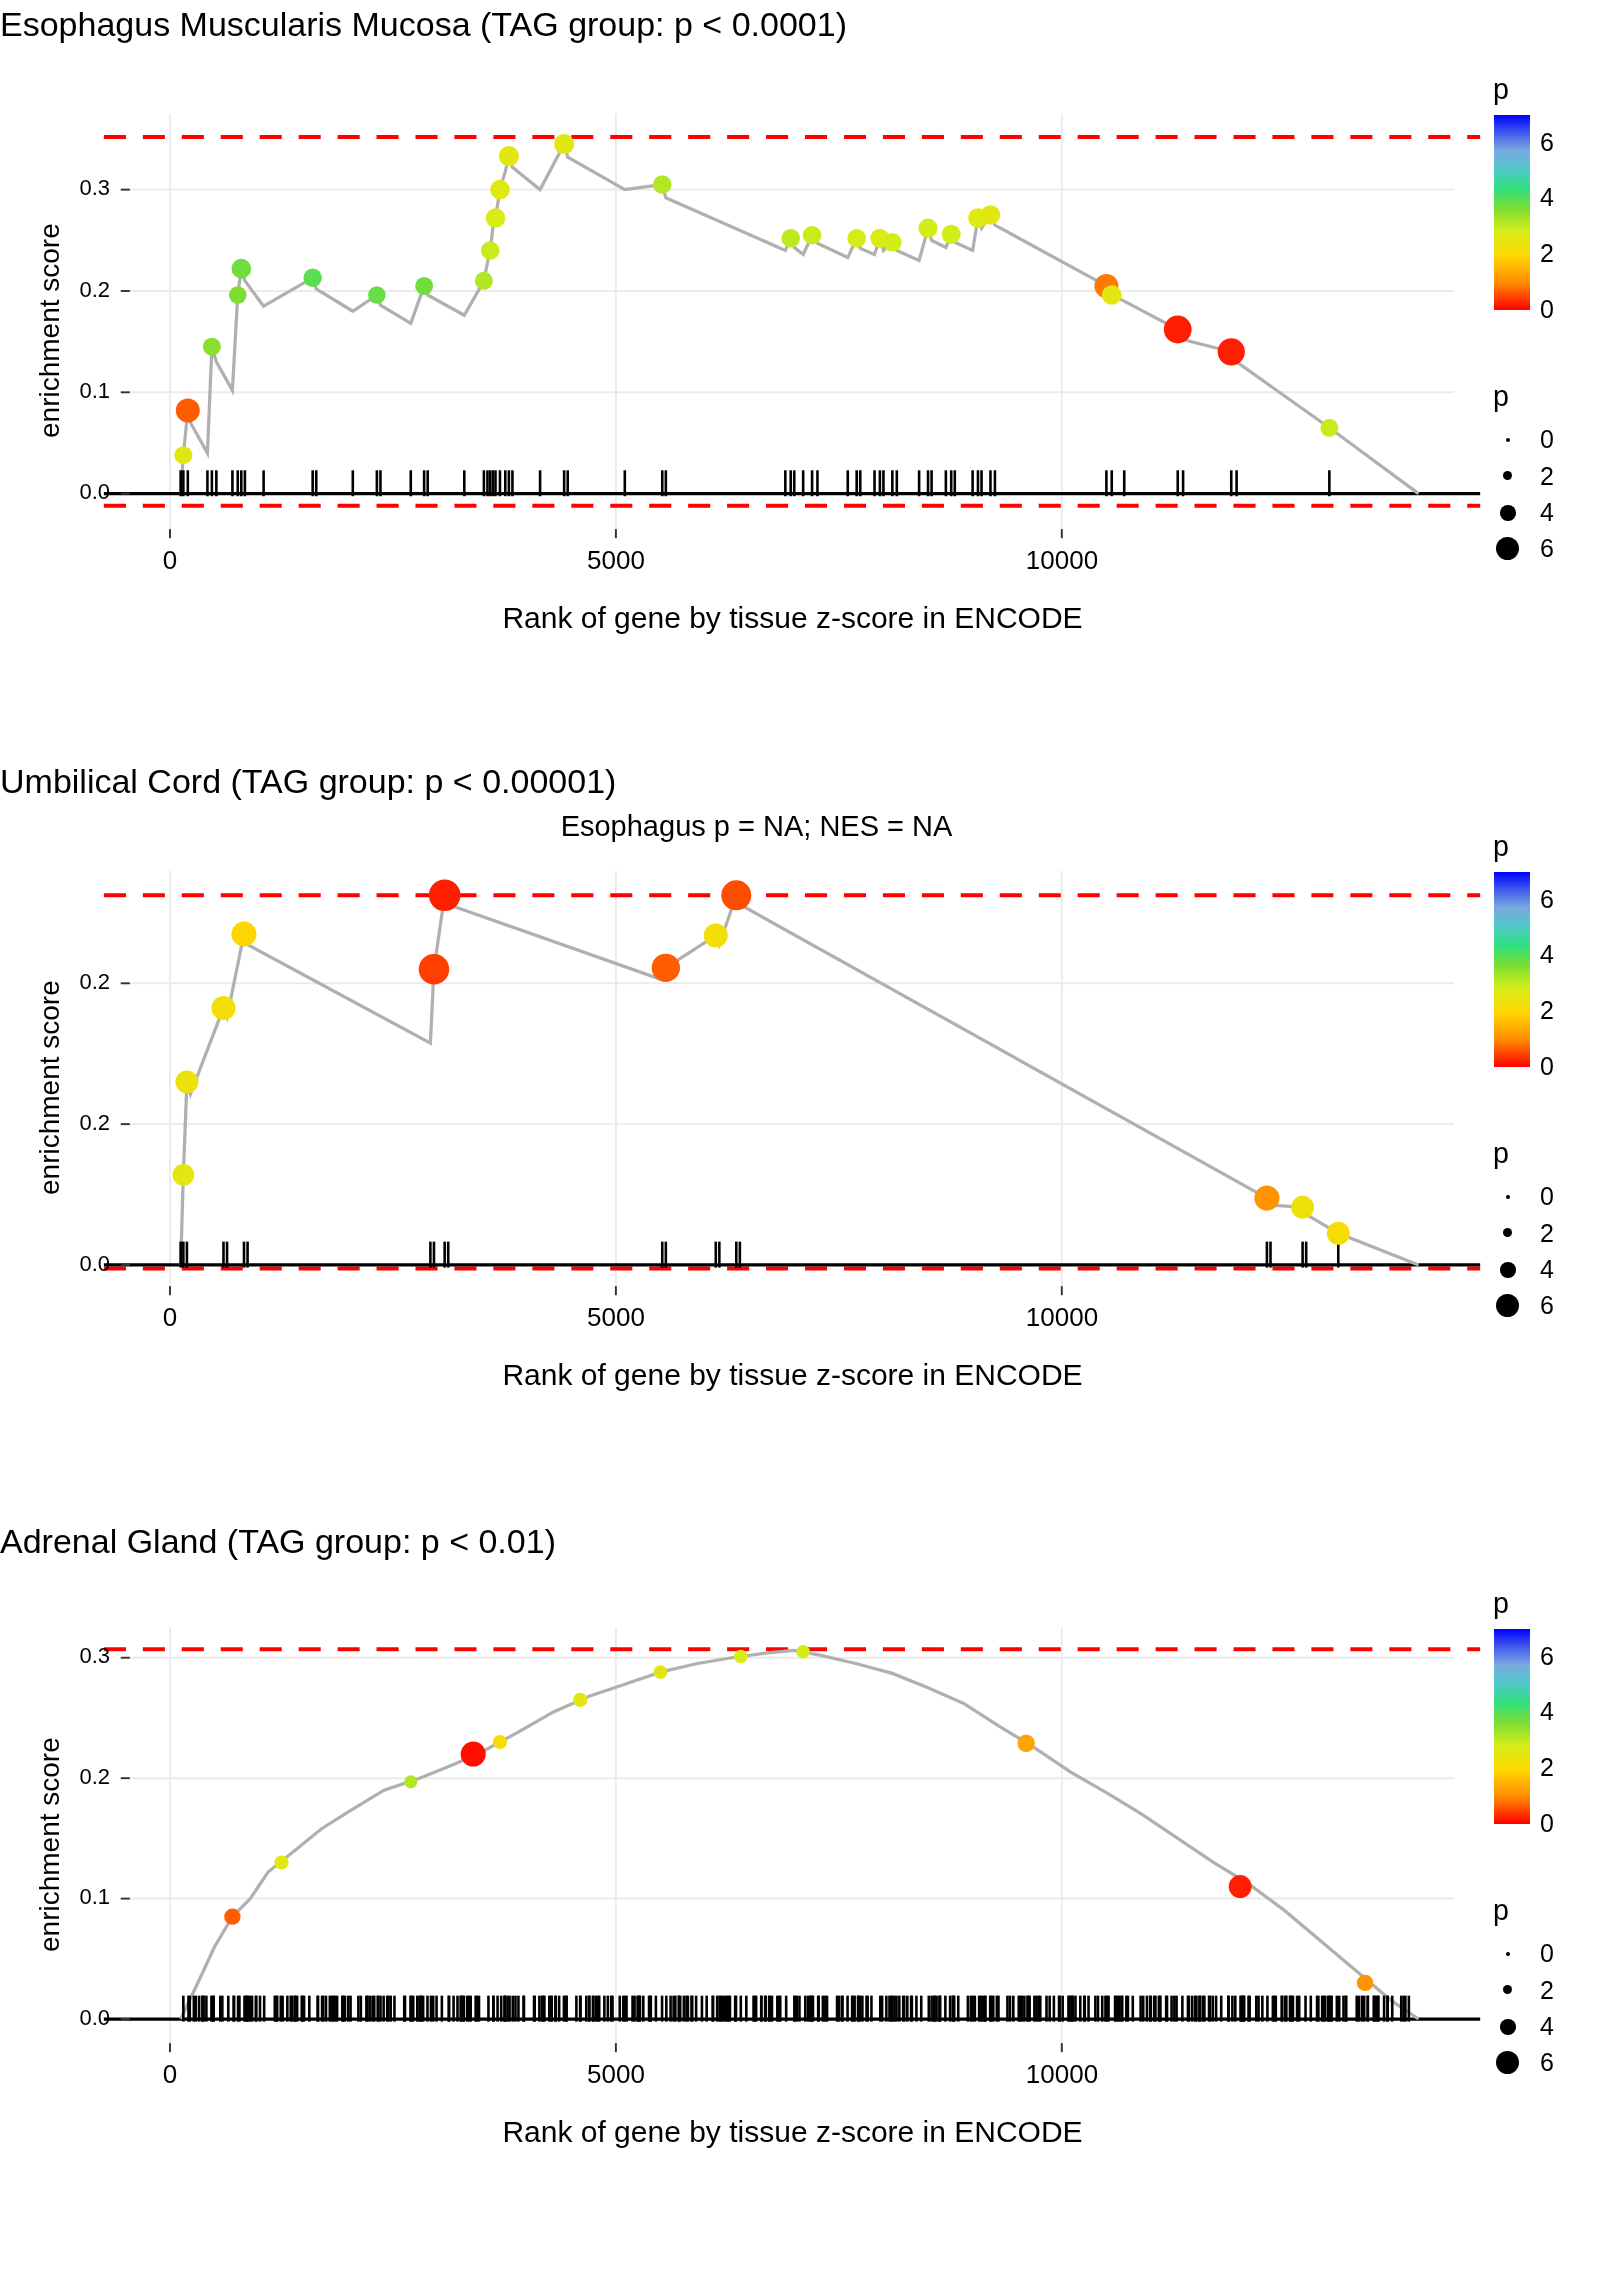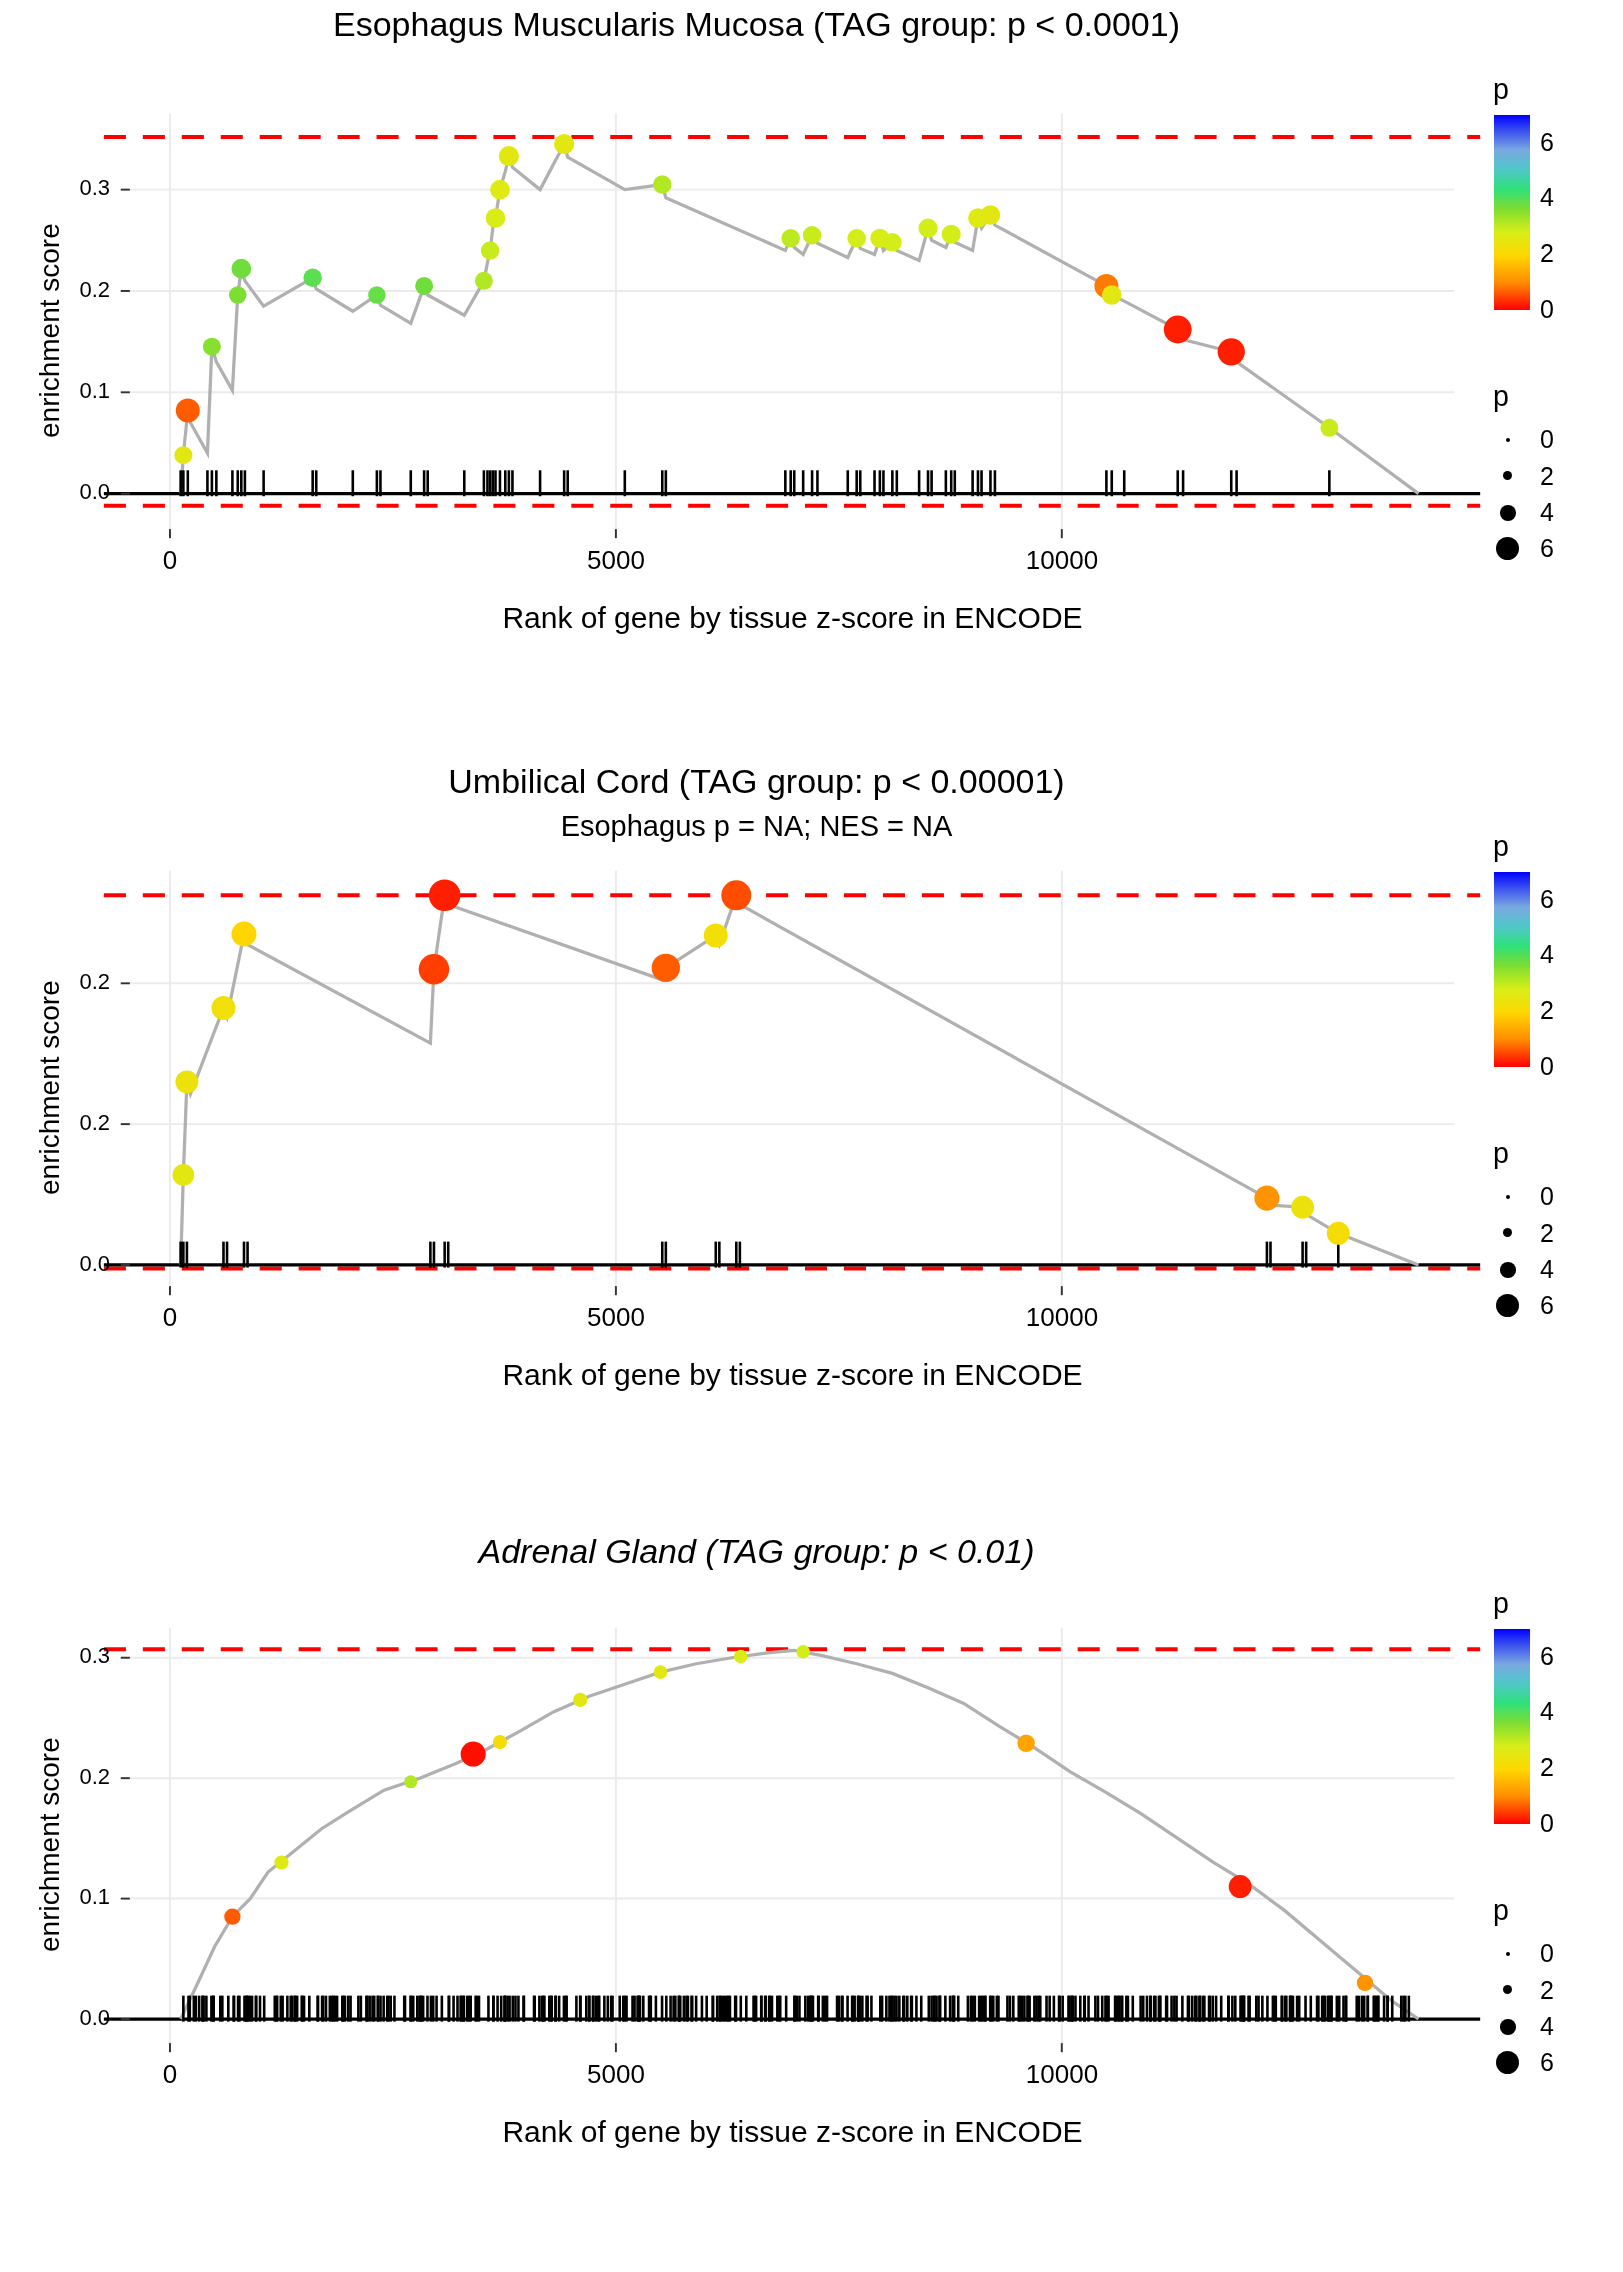--- a/index.html
+++ b/index.html
@@ -21,21 +21,21 @@
   }
   .panel {
     position: relative;
     width: 1623px;
     height: 757px;
   }
   .panel-title {
     position: absolute;
     left: 0;
     width: 1513px;
-    text-align: center;
+    text-align: left;
     font-size: 34px;
     line-height: 39px;
     color: #000;
   }
   .panel-subtitle {
     position: absolute;
     left: 0;
     width: 1513px;
     text-align: center;
     font-size: 29px;
@@ -310,21 +310,21 @@
       <div class="legend-dot" style="width: 3.9px; height: 3.9px; left: 1506px; top: 438px;"></div>
       <div class="legend-label" style="left: 1540px; top: 425px;">0</div>
       <div class="legend-dot" style="width: 9px; height: 9px; left: 1503px; top: 471px;"></div>
       <div class="legend-label" style="left: 1540px; top: 462px;">2</div>
       <div class="legend-dot" style="width: 15.6px; height: 15.6px; left: 1500px; top: 505px;"></div>
       <div class="legend-label" style="left: 1540px; top: 498px;">4</div>
       <div class="legend-dot" style="width: 23.4px; height: 23.4px; left: 1496px; top: 537px;"></div>
       <div class="legend-label" style="left: 1540px; top: 534px;">6</div>
     </div>
   <div class="panel" id="panel2">
-      <div class="panel-title" style="top: 18px; font-style: italic;">Adrenal Gland (TAG group: p &lt; 0.01)</div>
+      <div class="panel-title" style="top: 8px;">Adrenal Gland (TAG group: p &lt; 0.01)</div>
       <div class="ylab" style="left: 34px; top: 438px;">enrichment score</div>
       <div class="xlab" style="left: 130px; width: 1325px; top: 601px;">Rank of gene by tissue z-score in ENCODE</div>
       <svg width="1623" height="757" style="position: absolute; left: 0px; top: 0px;" viewBox="0 0 2500 1166">
         <line x1="200" x2="2240" y1="777.8985507246377" y2="777.8985507246377" stroke="#ebebeb" stroke-width="3"></line>
         <line x1="200" x2="2240" y1="592.3913043478261" y2="592.3913043478261" stroke="#ebebeb" stroke-width="3"></line>
         <line x1="200" x2="2240" y1="406.8840579710145" y2="406.8840579710145" stroke="#ebebeb" stroke-width="3"></line>
         <line x1="200" x2="2240" y1="221.376811594203" y2="221.376811594203" stroke="#ebebeb" stroke-width="3"></line>
         <line y1="175" y2="815" x1="261.8181818181818" x2="261.8181818181818" stroke="#ebebeb" stroke-width="3"></line>
         <line y1="175" y2="815" x1="948.6868686868687" x2="948.6868686868687" stroke="#ebebeb" stroke-width="3"></line>
         <line y1="175" y2="815" x1="1635.5555555555557" x2="1635.5555555555557" stroke="#ebebeb" stroke-width="3"></line>

